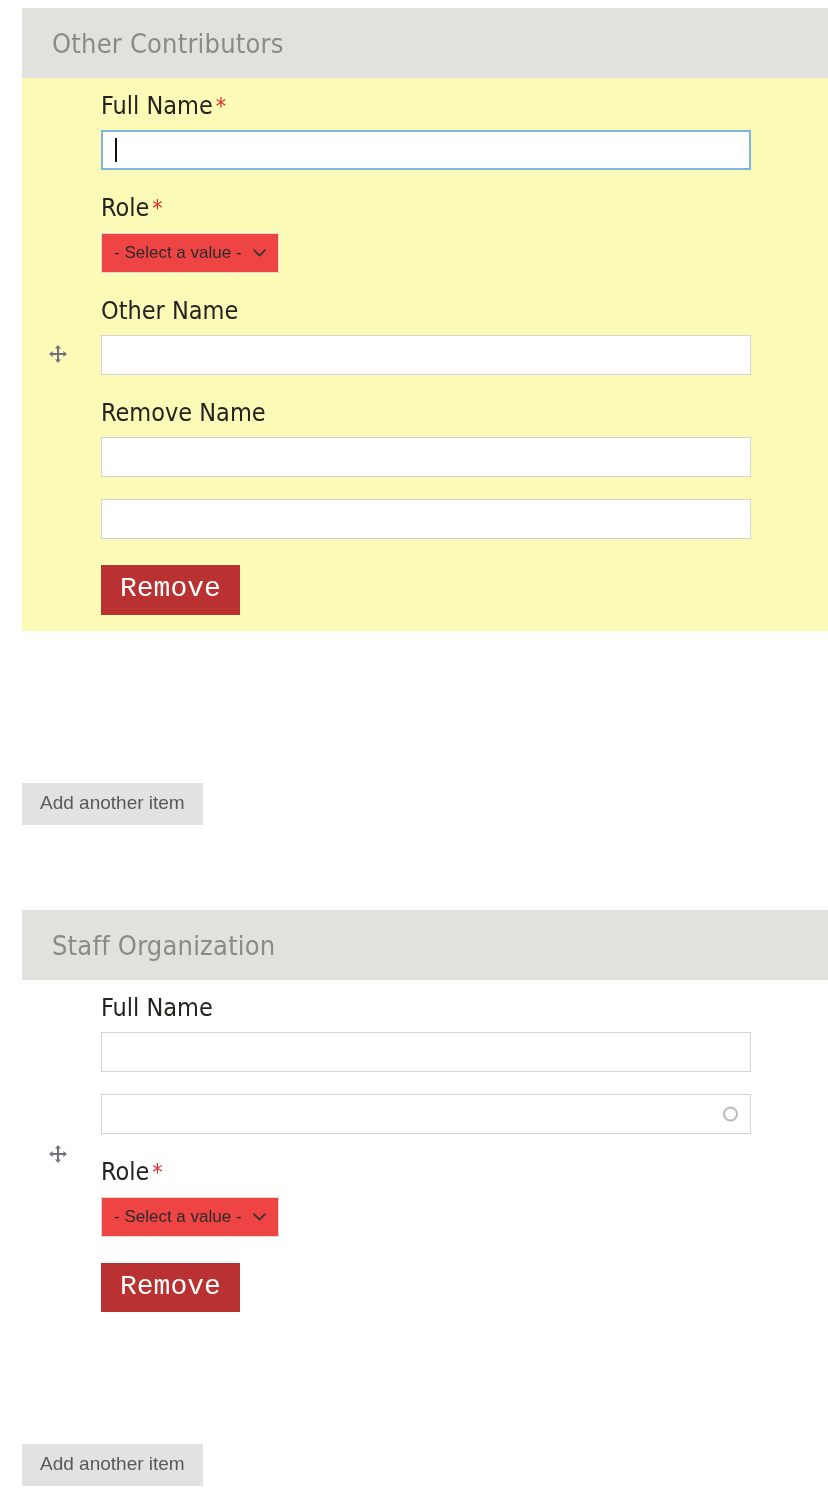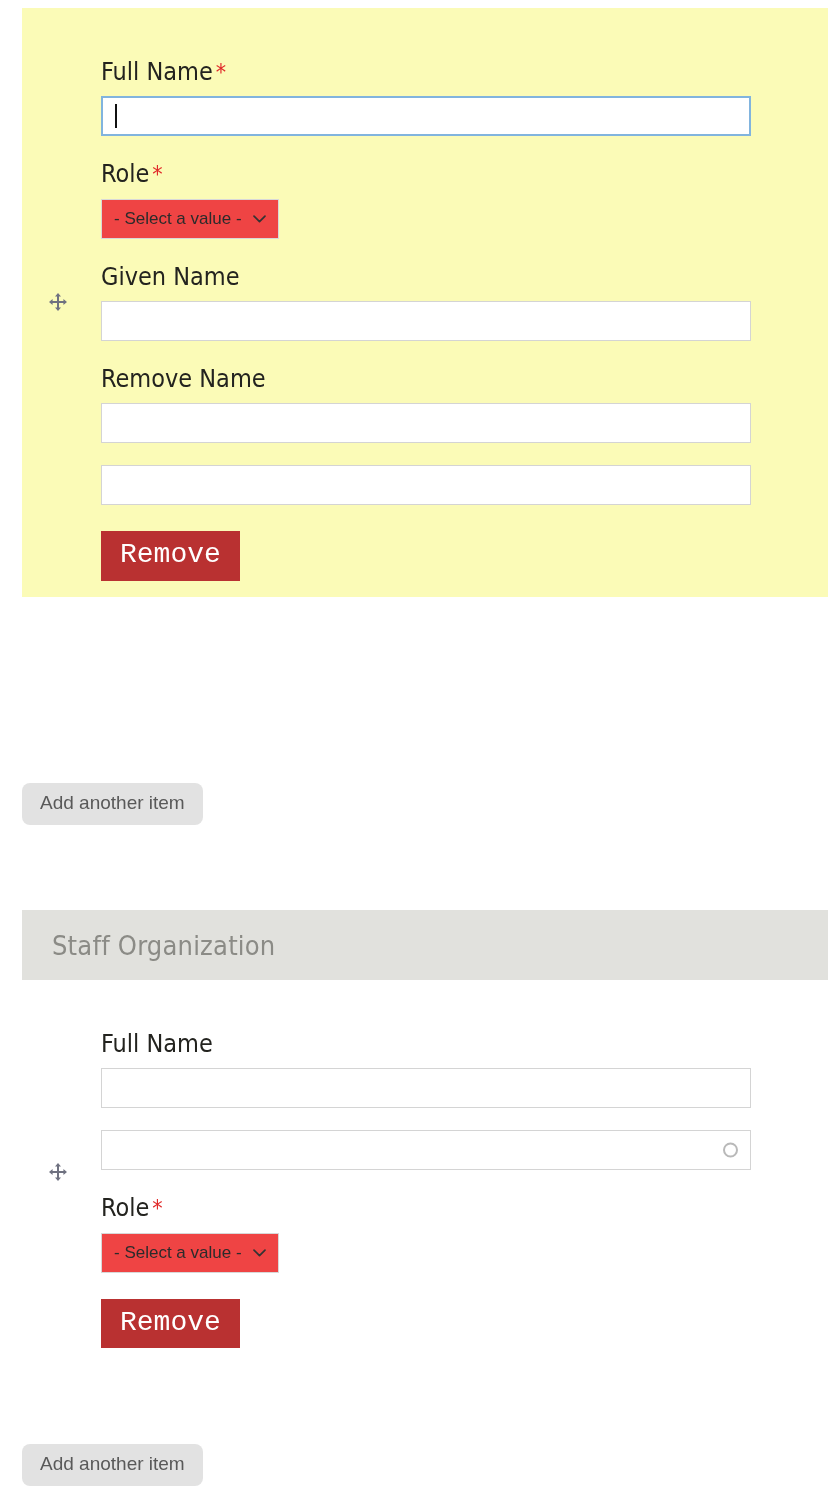--- a/index.html
+++ b/index.html
@@ -63,21 +63,20 @@
     height: 20px;
     cursor: move;
   }
   .drag-handle svg { display: block; }
 
   .fields-cell {
     flex: 1 1 auto;
     padding-top: 12px;
     padding-bottom: 16px;
     padding-right: 77px;
-    margin-top: 36px;
   }
 
   
   .form-item { margin-bottom: 22px; }
   .form-item:last-child { margin-bottom: 0; }
 
   .field-label {
     font-family: "DejaVu Sans Condensed", "Liberation Sans Narrow", "DejaVu Sans", sans-serif;
     font-stretch: condensed;
     font-size: 25px;
@@ -180,33 +179,36 @@
     cursor: pointer;
     line-height: 1.1;
   }
 
   .btn-add {
     position: absolute;
     left: 22px;
     background: #e2e2e2;
     color: #595959;
     border: none;
-    border-radius: 8px;
+    border-radius: 0;
     font-family: "Liberation Sans", sans-serif;
     font-size: 19px;
     padding: 10px 18px 11px 18px;
     cursor: pointer;
     line-height: 1.1;
   }
 </style>
 </head>
 <body>
 
 <div class="fieldgroup" style="top:8px;">
 
+  <div class="group-header">
+    <span class="group-title">Other Contributors</span>
+  </div>
 
   <div class="item-row highlight">
 
     <div class="drag-cell">
       <span class="drag-handle">
         <svg width="20" height="20" viewBox="0 0 20 20" aria-hidden="true">
           <path d="M10 1 L13 4.6 L11 4.6 L11 9 L15.4 9 L15.4 7 L19 10 L15.4 13 L15.4 11 L11 11 L11 15.4 L13 15.4 L10 19 L7 15.4 L9 15.4 L9 11 L4.6 11 L4.6 13 L1 10 L4.6 7 L4.6 9 L9 9 L9 4.6 L7 4.6 Z" fill="#6f7180"></path>
         </svg>
       </span>
     </div>
@@ -229,21 +231,21 @@
           </select>
           <span class="select-chevron">
             <svg width="13" height="9" viewBox="0 0 13 9" aria-hidden="true">
               <path d="M1 1.6 L6.5 7.2 L12 1.6" stroke="#333333" stroke-width="1.7" fill="none" stroke-linecap="round" stroke-linejoin="round"></path>
             </svg>
           </span>
         </span>
       </div>
 
       <div class="form-item">
-        <label class="field-label"><span>Given Name</span><span class="required-mark"></span></label>
+        <label class="field-label"><span>Other Name</span><span class="required-mark"></span></label>
         <input class="text-input" type="text" value="" style="">
       </div>
 
       <div class="form-item">
         <label class="field-label"><span>Remove Name</span><span class="required-mark"></span></label>
         <input class="text-input" type="text" value="" style="">
       </div>
 
       <div class="form-item">
         <input class="text-input" type="text" value="" style="">

